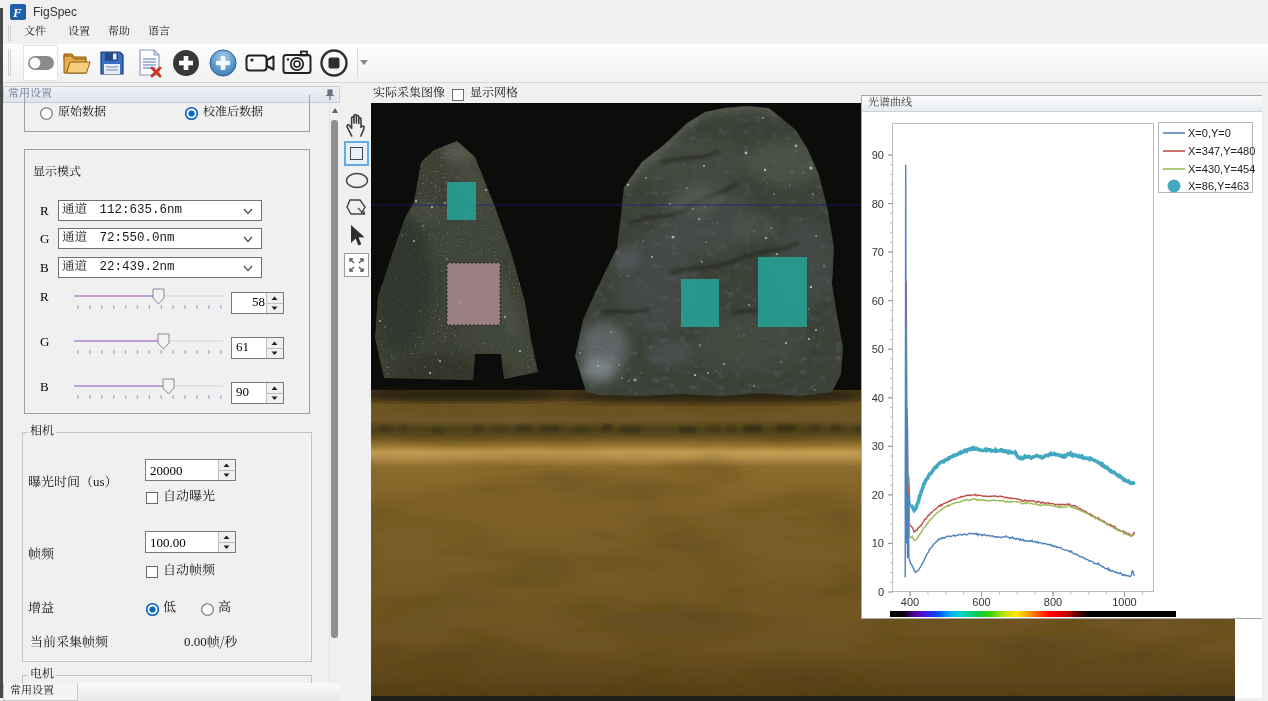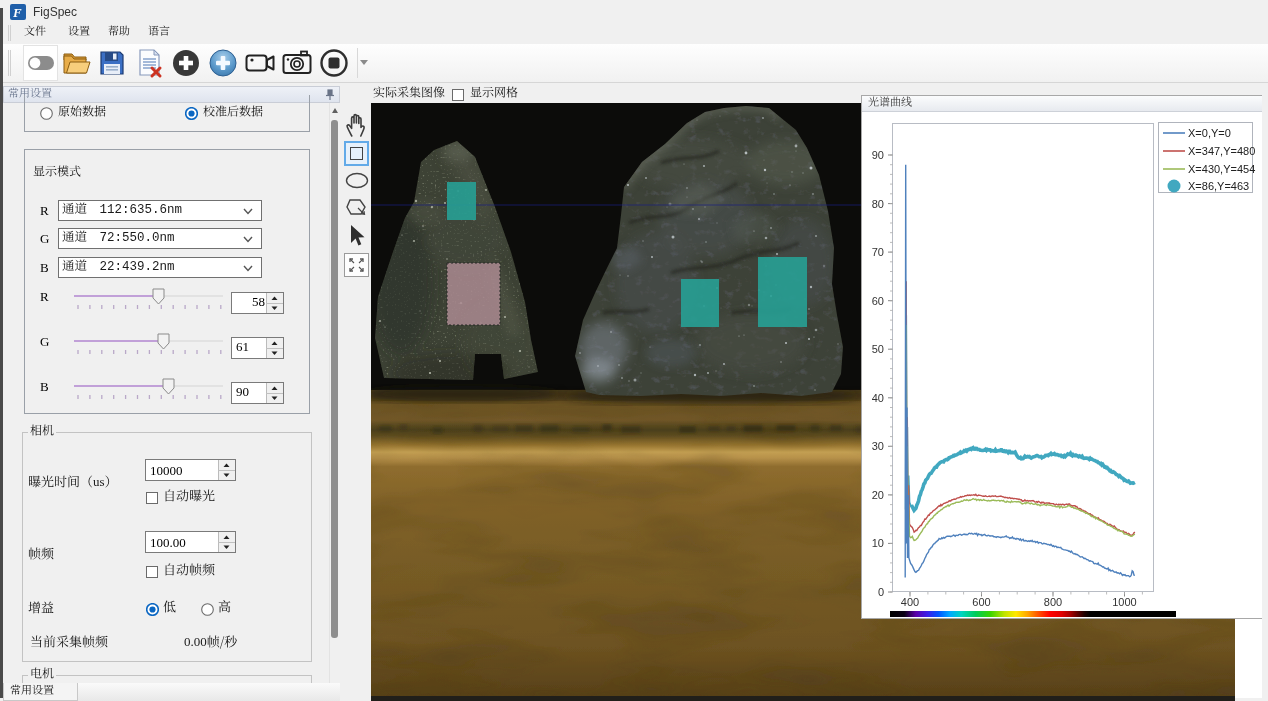--- a/index.html
+++ b/index.html
@@ -323,21 +323,21 @@
       <path d="M0.5 4 L3.5 0.5 L6.5 4 Z" fill="#222"></path>
       <path d="M0.5 10.5 L6.5 10.5 L3.5 14 Z" fill="#222"></path>
     </svg>
 <div class="abs" style="left:22px;top:432px;width:290px;height:230px;border:1px solid #c3c3c3"></div>
 <div class="abs" style="left:28px;top:424px;width:28px;height:15px;background:#f0f0f0"></div>
 <svg style="position:absolute;left:30px;top:425px;overflow:visible" width="27" height="17" fill="#1a1a1a">
       <use href="#c23" transform="translate(0.0,9.6) scale(0.0120,-0.0120)"></use>
       <use href="#c24" transform="translate(12.0,9.6) scale(0.0120,-0.0120)"></use>
     </svg>
 <div class="abs" style="left:145px;top:459px;width:91px;height:22px;background:#fff;border:1px solid #7a7a7a"></div>
-<div class="abs" style="left:150px;top:463px;font-size:13px;font-family:'Liberation Serif',serif">10000</div>
+<div class="abs" style="left:150px;top:463px;font-size:13px;font-family:'Liberation Serif',serif">20000</div>
 <div class="abs" style="left:218px;top:460px;width:17px;height:20px;background:#f0f0f0;border-left:1px solid #bbb"></div>
 <div class="abs" style="left:218px;top:470px;width:17px;height:1px;background:#c0c0c0"></div>
 <svg class="abs" style="left:223px;top:463px" width="7" height="15">
       <path d="M0.5 4 L3.5 0.5 L6.5 4 Z" fill="#222"></path>
       <path d="M0.5 10.5 L6.5 10.5 L3.5 14 Z" fill="#222"></path>
     </svg>
 <svg style="position:absolute;left:28px;top:476px;overflow:visible" width="92" height="18" fill="#1a1a1a">
       <use href="#c25" transform="translate(0.0,10.4) scale(0.0130,-0.0130)"></use>
       <use href="#c26" transform="translate(13.0,10.4) scale(0.0130,-0.0130)"></use>
       <use href="#c27" transform="translate(26.0,10.4) scale(0.0130,-0.0130)"></use>

